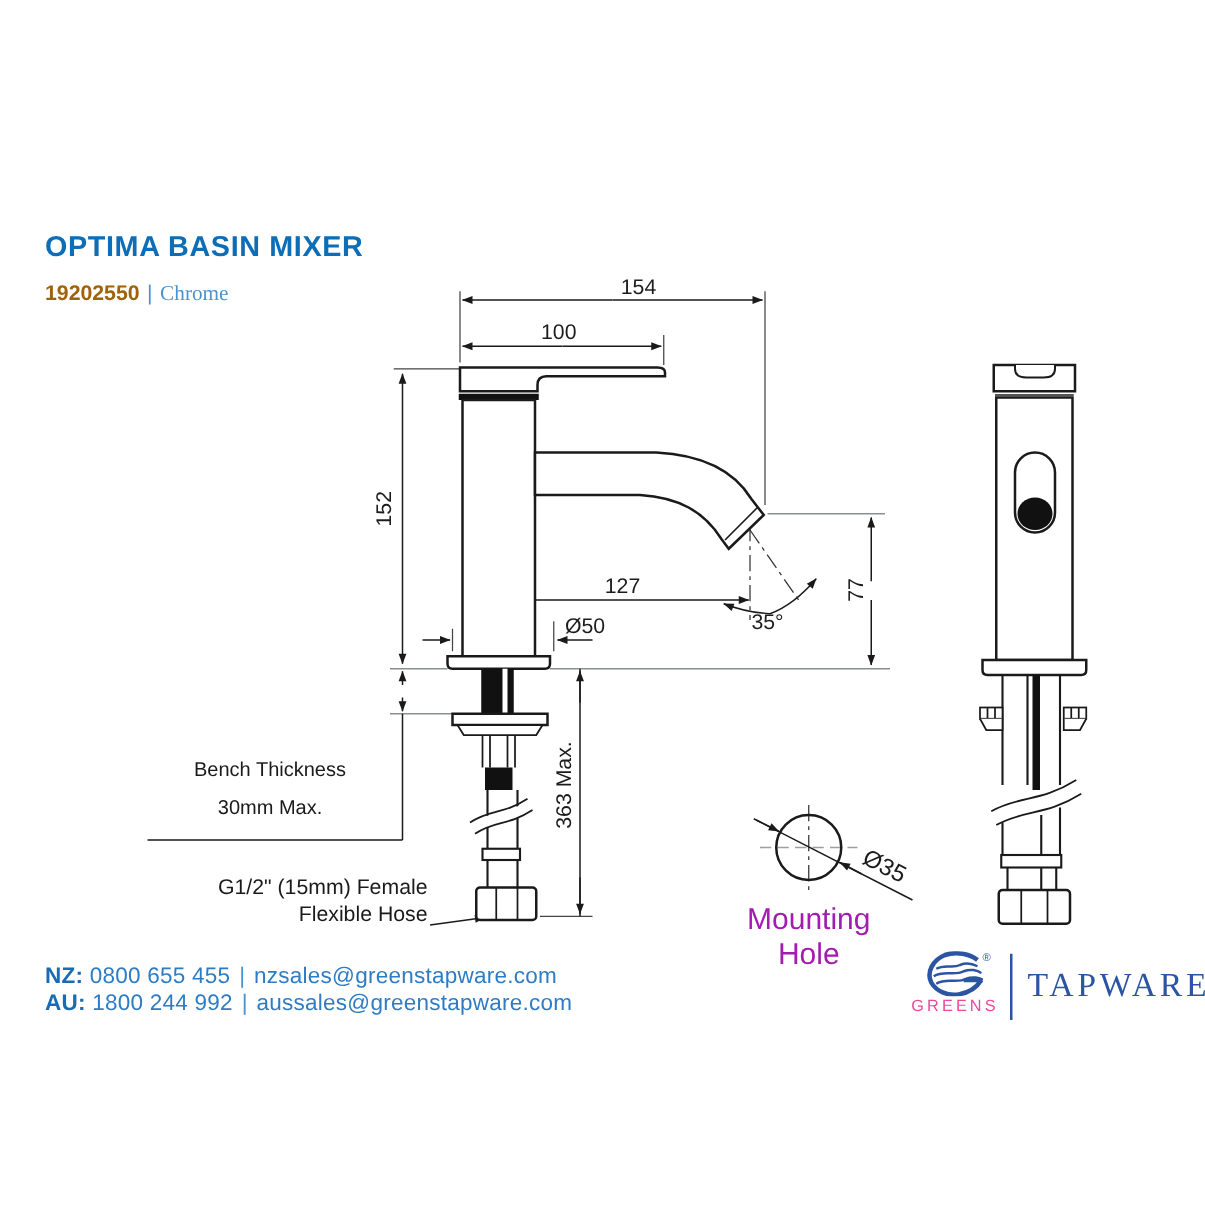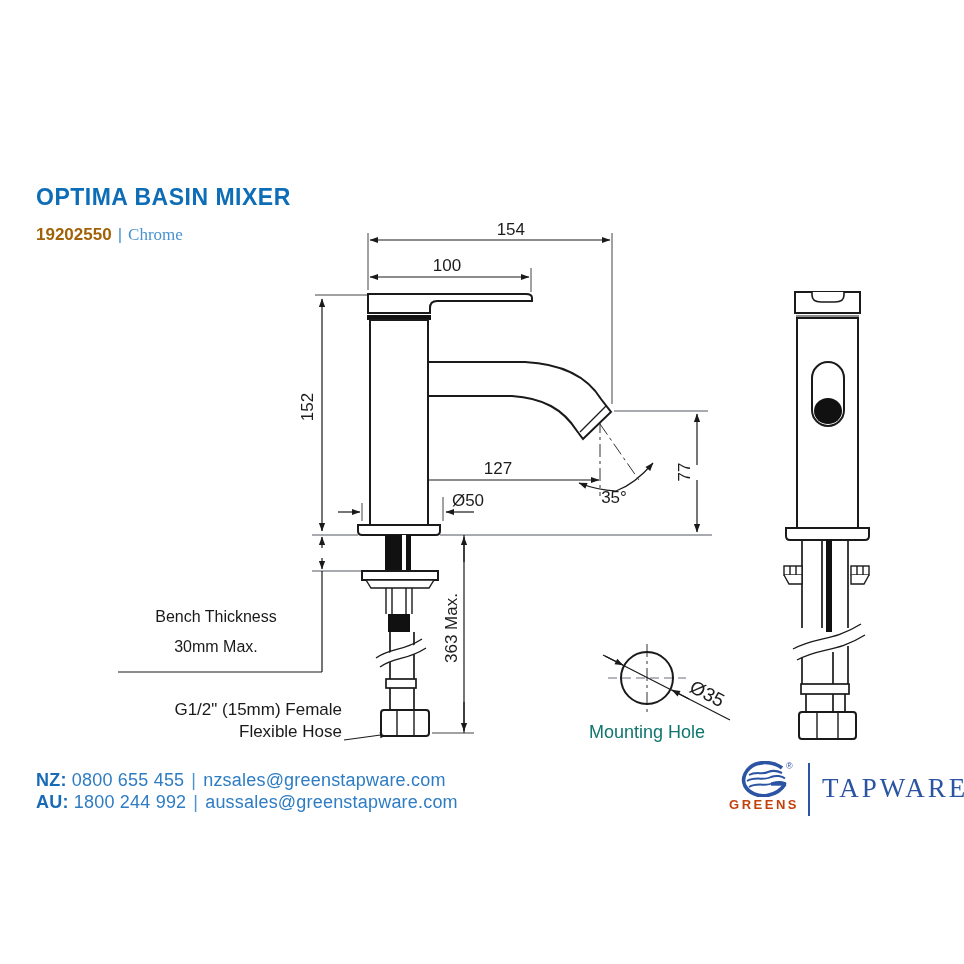--- a/index.html
+++ b/index.html
@@ -9,28 +9,28 @@
   .abs{position:absolute;}
   .title{left:36px;top:184px;font-size:23px;font-weight:bold;letter-spacing:.5px;color:#0d6db7;}
   .variants{left:36px;top:224px;font-size:17px;line-height:21px;}
   .variants .code{font-weight:bold;color:#a16207;}
   .variants .sep{color:#4a92d0;padding:0 6px;}
   .variants .finish{color:#4a92d0;font-family:Liberation Serif, serif;}
   .dim{position:absolute;font-size:17px;color:#1c1c1c;text-align:center;line-height:20px;white-space:nowrap;}
   .rot{transform:rotate(-90deg);transform-origin:center center;}
   .bench-label{left:104px;top:602px;width:224px;text-align:center;font-size:16px;line-height:30px;color:#1a1a1a;}
   .hose-label{left:140px;top:699px;width:202px;text-align:right;font-size:17px;line-height:22px;color:#1a1a1a;}
-  .mount-label{left:574px;top:722px;width:146px;text-align:center;font-size:18px;color:#0f766e;}
+  .mount-label{left:574px;top:722px;width:146px;text-align:center;font-size:24px;color:#a21caf;}
   .dim-mount{left:678px;top:683px;width:58px;text-align:center;font-size:19px;color:#1c1c1c;
              transform:rotate(27deg);transform-origin:center center;}
   .footer-line{left:36px;font-size:18px;letter-spacing:.2px;color:#2e7cc3;white-space:nowrap;}
   .footer-line .lbl{font-weight:bold;color:#1a6bb5;}
   .footer-line .fsep{padding:0 7px;color:#4a92d0;}
-  .brand-greens{left:729px;top:797px;width:70px;text-align:center;font-size:13px;font-weight:700;
-                letter-spacing:2.5px;color:#c2410c;}
+  .brand-greens{left:729px;top:797px;width:70px;text-align:center;font-size:13px;font-weight:400;
+                letter-spacing:2.5px;color:#ec4899;}
   .brand-divider{left:808px;top:763px;width:2px;height:53px;background:#2b55a3;}
   .brand-tapware{left:822px;top:773px;font-size:27px;letter-spacing:3px;color:#2b55a3;
                  font-family:"Liberation Serif", serif;}
   .brand-reg{left:786px;top:761px;font-size:9px;color:#2b55a3;}
 </style>
 </head>
 <body>
 
 <div class="page">
 

